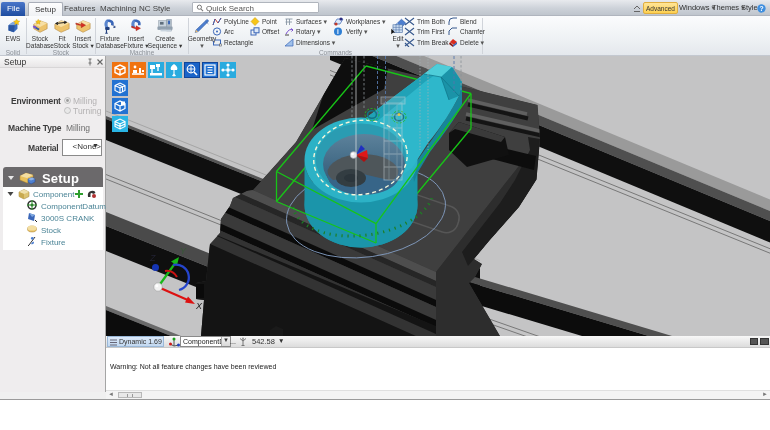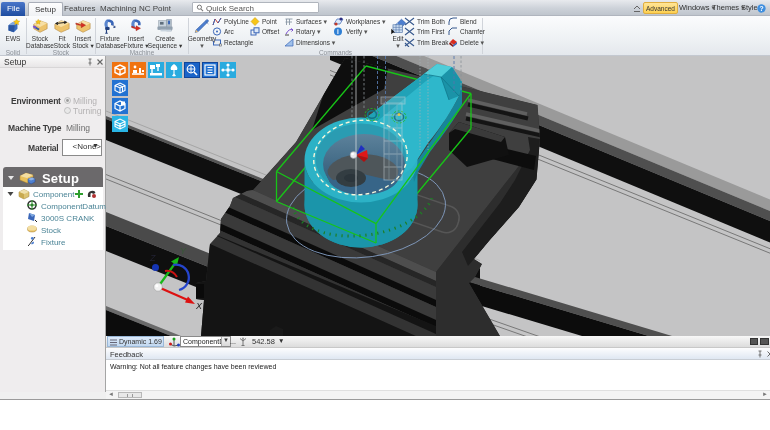--- a/index.html
+++ b/index.html
@@ -40,21 +40,21 @@
 #hscroll1{position:absolute;left:0px;top:392px;width:106px;height:8px;background:#f0f0f0;}
 #winbot{position:absolute;left:0;top:399px;width:770px;height:1px;background:#9b9b9b;}
 </style></head>
 <body>
 <div id="app">
 <div id="tabbar">
   <div class="tab" id="tab-file">File</div>
   <div class="tab" id="tab-setup" style="left:28px;">Setup</div>
   <div class="tab" style="left:58px;">Features</div>
   <div class="tab" style="left:94px;">Machining</div>
-  <div class="tab" style="left:133px;">NC Point</div>
+  <div class="tab" style="left:133px;">NC Style</div>
   <div id="qsearch">Quick Search</div>
   <svg class="abs" style="left:196px;top:4px;" width="8" height="8" viewBox="0 0 8 8">
         <circle cx="3.4" cy="3.2" r="2.1" fill="none" stroke="#777" stroke-width="1"></circle>
         <line x1="5" y1="5" x2="7" y2="7.2" stroke="#777" stroke-width="1.1"></line>
       </svg>
   <svg class="abs" style="left:633px;top:5px;" width="8" height="7" viewBox="0 0 8 7">
         <path d="M1 4 L4 1 L7 4 M1 6.5 L7 6.5" stroke="#666" fill="none" stroke-width="1"></path>
       </svg>
   <div class="rmenu" id="adv" style="left:643px;">Advanced</div>
   <div class="rmenu" style="left:679px;">Windows <span class="dar">▾</span></div>
@@ -531,29 +531,20 @@
   <svg class="abs" style="left:132px;top:1px;" width="10" height="10" viewBox="0 0 10 10">
         <path d="M5 1 L5 8 M5 4 L2 1.5 M5 4 L8 1.5 M3.5 8.5 L6.5 8.5" stroke="#777" stroke-width="1" fill="none"></path>
         <circle cx="5" cy="1.5" r="1" fill="#999"></circle>
       </svg>
   <span class="abs" style="left:146px;top:1px;">542.58</span>
   <span class="abs" style="left:172px;top:1px;font-size:6.5px;color:#333;">▼</span>
   <span class="abs" style="left:644px;top:2px;width:8px;height:7px;background:#555;border:1px solid #333;"></span>
   <span class="abs" style="left:654px;top:2px;width:9px;height:7px;background:#555;border:1px solid #333;"></span>
 
 </div>
-<div id="fbhead">
-      <span class="abs" style="left:4px;top:1.5px;">Feedback</span>
-  <svg class="abs" style="left:650px;top:2px;" width="8" height="8" viewBox="0 0 8 8">
-        <path d="M4 1 L4 5 M2.5 1 L5.5 1 M2.5 5 L5.5 5 M4 5 L4 7.5" stroke="#666" stroke-width=".9"></path>
-      </svg>
-  <svg class="abs" style="left:660px;top:2px;" width="8" height="8" viewBox="0 0 8 8">
-        <path d="M1.5 1.5 L6.5 6.5 M6.5 1.5 L1.5 6.5" stroke="#666" stroke-width="1"></path>
-      </svg>
-</div>
 <div id="fbbody">
       <span class="abs" style="left:4px;top:3px;">Warning: Not all feature changes have been reviewed</span>
     </div>
 <div id="hscroll2">
   <div class="abs" style="left:12px;top:1px;width:24px;height:6px;background:#e8e8e8;border:1px solid #b8b8b8;">
         <span style="display:block;margin:1px auto;width:6px;height:3px;border-left:1px solid #999;border-right:1px solid #999;"></span>
       </div>
   <div class="abs" style="left:2px;top:0px;font-size:6px;color:#777;">◄</div>
   <div class="abs" style="right:2px;top:0px;font-size:6px;color:#777;">►</div>
 </div>

